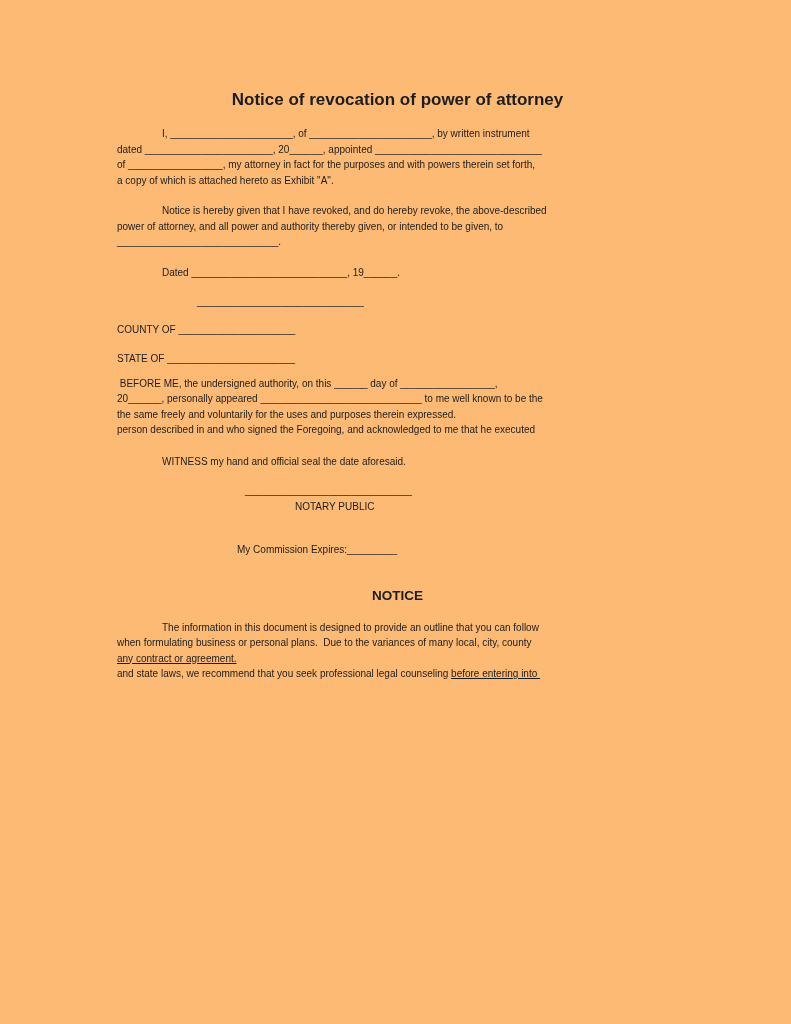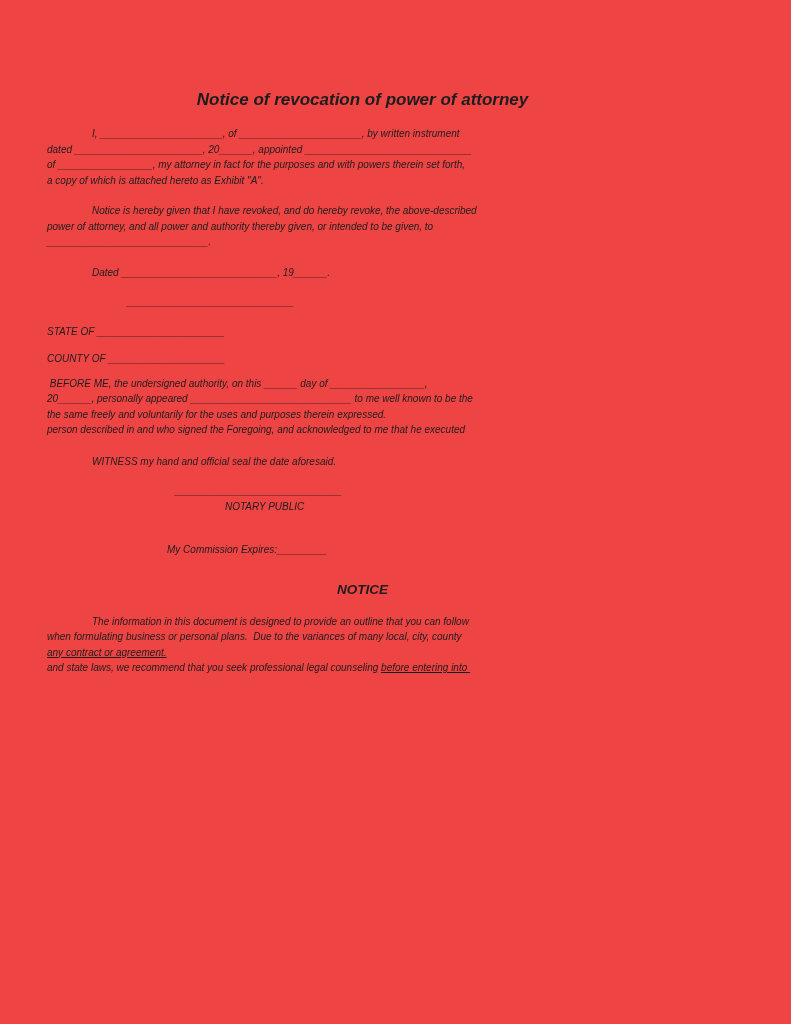--- a/index.html
+++ b/index.html
@@ -4,27 +4,26 @@
 <style>
   html, body {
     margin: 0;
     padding: 0;
     background: #ffffff;
   }
   .page {
     position: relative;
     width: 791px;
     height: 1024px;
-    background: #ef4444;
+    background: #fdba74;
     color: #1d1d1d;
     font-family: "Liberation Sans", "DejaVu Sans", sans-serif;
     box-sizing: border-box;
-    padding: 88px 113px 0 47px;
+    padding: 88px 113px 0 117px;
     overflow: hidden;
-    font-style: italic;
   }
   .doc-title {
     font-size: 17px;
     font-weight: bold;
     line-height: 24px;
     text-align: center;
     white-space: pre;
   }
   .line {
     font-size: 10px;
@@ -38,21 +37,21 @@
   .b-sigline { margin-top: 14px; padding-left: 80px; }
   .b-state { margin-top: 14px; }
   .b-county { margin-top: 12px; }
   .b-before { margin-top: 9px; }
   .b-witness { margin-top: 16px; }
   .b-notary { margin-top: 14px; }
   .notary-sig { padding-left: 128px; }
   .notary-label { padding-left: 178px; }
   .b-commission { margin-top: 28px; padding-left: 120px; }
   .notice-heading {
-    margin-top: 24px;
+    margin-top: 30px;
     font-size: 13.5px;
     font-weight: bold;
     line-height: 16px;
     text-align: center;
     white-space: pre;
   }
   .b-notice-para { margin-top: 16px; }
   .ul { text-decoration: underline; }
 </style>
 </head>
@@ -74,23 +73,23 @@
     <div class="line">power of attorney, and all power and authority thereby given, or intended to be given, to</div>
     <div class="line">_____________________________.</div>
   </div>
 
   <div class="b-dated">
     <div class="line indent">Dated ____________________________, 19______.</div>
   </div>
 
   <div class="line b-sigline">______________________________</div>
 
+  <div class="line b-county">COUNTY OF _____________________</div>
+
   <div class="line b-state">STATE OF _______________________</div>
-
-  <div class="line b-county">COUNTY OF _____________________</div>
 
   <div class="b-before">
     <div class="line"> BEFORE ME, the undersigned authority, on this ______ day of _________________,</div>
     <div class="line">20______, personally appeared _____________________________ to me well known to be the</div>
     <div class="line">the same freely and voluntarily for the uses and purposes therein expressed.</div>
     <div class="line">person described in and who signed the Foregoing, and acknowledged to me that he executed</div>
   </div>
 
   <div class="b-witness">
     <div class="line indent">WITNESS my hand and official seal the date aforesaid.</div>

